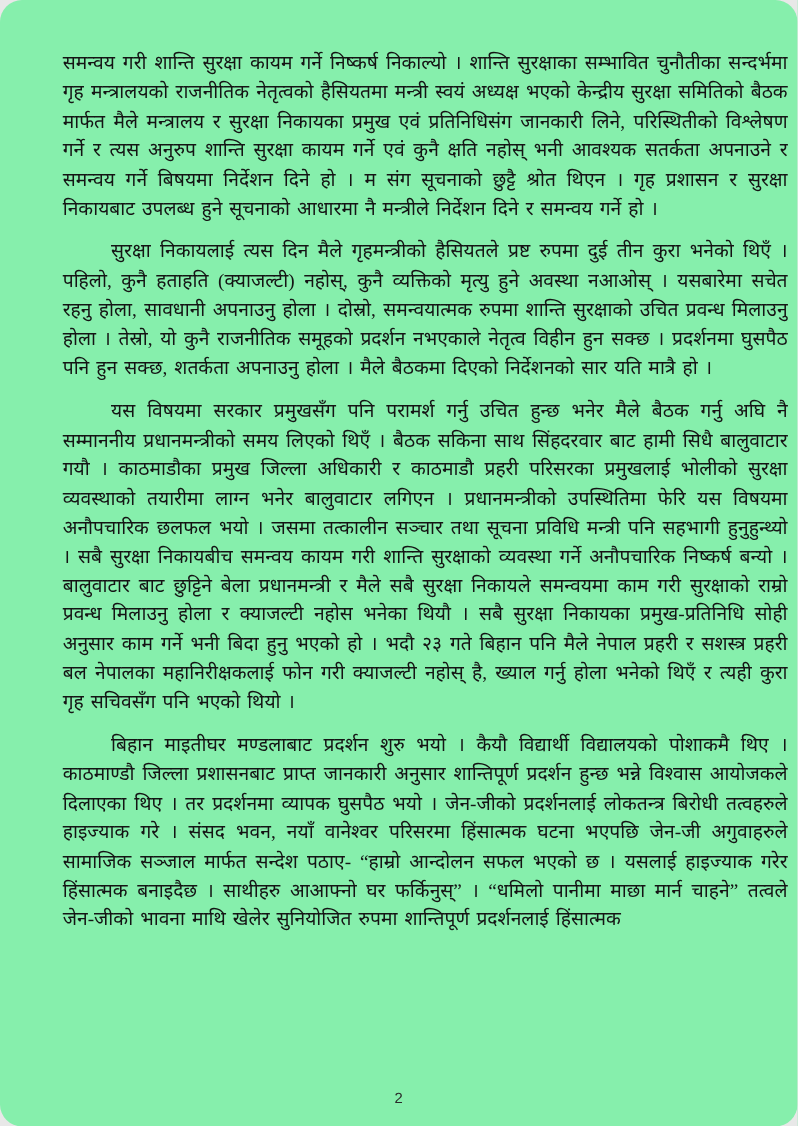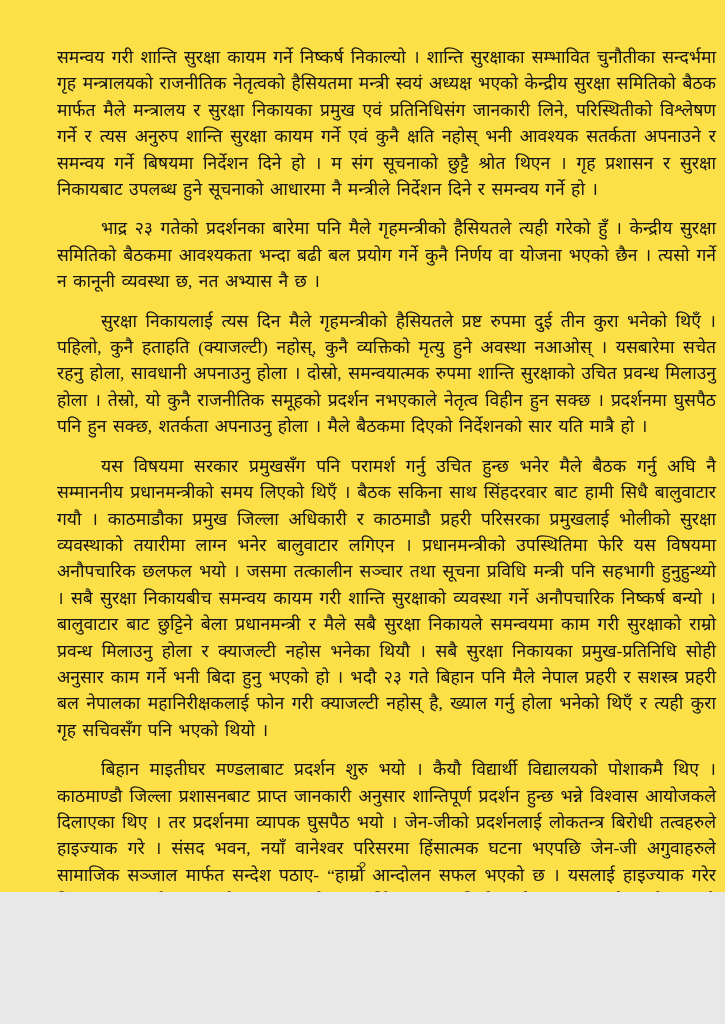--- a/index.html
+++ b/index.html
@@ -4,24 +4,25 @@
 <style>
   * { margin: 0; padding: 0; box-sizing: border-box; }
   html, body { background: #e8e8e8; }
   body {
     width: 725px;
     font-family: "Liberation Serif", "DejaVu Serif", serif;
   }
   .page {
     position: relative;
     width: 725px;
-    height: 892px;
-    background: #fde047;
+    height: 1024px;
+    background: #86efac;
     overflow: hidden;
     color: #141414;
+    border-radius: 20px;
   }
   .text-block {
     position: absolute;
     top: 44px;
     left: 57px;
     width: 659px;
   }
   .para {
     font-size: 17.5px;
     line-height: 26.4px;
@@ -41,19 +42,18 @@
     font-size: 13.5px;
     color: #2a2a2a;
   }
 </style>
 </head>
 <body>
 
 <div class="page">
   <div class="text-block">
     <p class="para">समन्वय गरी शान्ति सुरक्षा कायम गर्ने निष्कर्ष निकाल्यो । शान्ति सुरक्षाका सम्भावित चुनौतीका सन्दर्भमा गृह मन्त्रालयको राजनीतिक नेतृत्वको हैसियतमा मन्त्री स्वयं अध्यक्ष भएको केन्द्रीय सुरक्षा समितिको बैठक मार्फत मैले मन्त्रालय र सुरक्षा निकायका प्रमुख एवं प्रतिनिधिसंग जानकारी लिने, परिस्थितीको विश्लेषण गर्ने र त्यस अनुरुप शान्ति सुरक्षा कायम गर्ने एवं कुनै क्षति नहोस् भनी आवश्यक सतर्कता अपनाउने र समन्वय गर्ने बिषयमा निर्देशन दिने हो । म संग सूचनाको छुट्टै श्रोत थिएन । गृह प्रशासन र सुरक्षा निकायबाट उपलब्ध हुने सूचनाको आधारमा नै मन्त्रीले निर्देशन दिने र समन्वय गर्ने हो ।</p>
-    <p class="para indent">भाद्र २३ गतेको प्रदर्शनका बारेमा पनि मैले गृहमन्त्रीको हैसियतले त्यही गरेको हुँ । केन्द्रीय सुरक्षा समितिको बैठकमा आवश्यकता भन्दा बढी बल प्रयोग गर्ने कुनै निर्णय वा योजना भएको छैन । त्यसो गर्ने न कानूनी व्यवस्था छ, नत अभ्यास नै छ ।</p>
     <p class="para indent">सुरक्षा निकायलाई त्यस दिन मैले गृहमन्त्रीको हैसियतले प्रष्ट रुपमा दुई तीन कुरा भनेको थिएँ । पहिलो, कुनै हताहति (क्याजल्टी) नहोस्, कुनै व्यक्तिको मृत्यु हुने अवस्था नआओस् । यसबारेमा सचेत रहनु होला, सावधानी अपनाउनु होला । दोस्रो, समन्वयात्मक रुपमा शान्ति सुरक्षाको उचित प्रवन्ध मिलाउनु होला । तेस्रो, यो कुनै राजनीतिक समूहको प्रदर्शन नभएकाले नेतृत्व विहीन हुन सक्छ । प्रदर्शनमा घुसपैठ पनि हुन सक्छ, शतर्कता अपनाउनु होला । मैले बैठकमा दिएको निर्देशनको सार यति मात्रै हो ।</p>
     <p class="para indent">यस विषयमा सरकार प्रमुखसँग पनि परामर्श गर्नु उचित हुन्छ भनेर मैले बैठक गर्नु अघि नै सम्माननीय प्रधानमन्त्रीको समय लिएको थिएँ । बैठक सकिना साथ सिंहदरवार बाट हामी सिधै बालुवाटार गयौ । काठमाडौका प्रमुख जिल्ला अधिकारी र काठमाडौ प्रहरी परिसरका प्रमुखलाई भोलीको सुरक्षा व्यवस्थाको तयारीमा लाग्न भनेर बालुवाटार लगिएन । प्रधानमन्त्रीको उपस्थितिमा फेरि यस विषयमा अनौपचारिक छलफल भयो । जसमा तत्कालीन सञ्चार तथा सूचना प्रविधि मन्त्री पनि सहभागी हुनुहुन्थ्यो । सबै सुरक्षा निकायबीच समन्वय कायम गरी शान्ति सुरक्षाको व्यवस्था गर्ने अनौपचारिक निष्कर्ष बन्यो । बालुवाटार बाट छुट्टिने बेला प्रधानमन्त्री र मैले सबै सुरक्षा निकायले समन्वयमा काम गरी सुरक्षाको राम्रो प्रवन्ध मिलाउनु होला र क्याजल्टी नहोस  भनेका थियौ । सबै सुरक्षा निकायका प्रमुख-प्रतिनिधि सोही अनुसार काम गर्ने भनी बिदा हुनु भएको हो । भदौ २३ गते बिहान पनि मैले नेपाल प्रहरी र सशस्त्र प्रहरी बल नेपालका महानिरीक्षकलाई फोन गरी क्याजल्टी नहोस् है, ख्याल गर्नु होला भनेको थिएँ र त्यही कुरा गृह सचिवसँग पनि भएको थियो ।</p>
     <p class="para indent">बिहान माइतीघर मण्डलाबाट प्रदर्शन शुरु भयो । कैयौ विद्यार्थी विद्यालयको पोशाकमै थिए । काठमाण्डौ जिल्ला प्रशासनबाट प्राप्त जानकारी अनुसार शान्तिपूर्ण प्रदर्शन हुन्छ भन्ने विश्वास आयोजकले दिलाएका थिए । तर प्रदर्शनमा व्यापक घुसपैठ भयो । जेन-जीको प्रदर्शनलाई लोकतन्त्र बिरोधी तत्वहरुले हाइज्याक गरे । संसद भवन, नयाँ वानेश्वर परिसरमा हिंसात्मक घटना भएपछि जेन-जी अगुवाहरुले सामाजिक सञ्जाल मार्फत सन्देश पठाए- “हाम्रो आन्दोलन सफल भएको छ । यसलाई हाइज्याक गरेर हिंसात्मक बनाइदैछ । साथीहरु आआफ्नो घर फर्किनुस्” । “धमिलो पानीमा माछा मार्न चाहने” तत्वले जेन-जीको भावना माथि खेलेर सुनियोजित रुपमा शान्तिपूर्ण प्रदर्शनलाई हिंसात्मक</p>
   </div>
   <div class="page-number">2</div>
 </div>
 
 </body></html>

